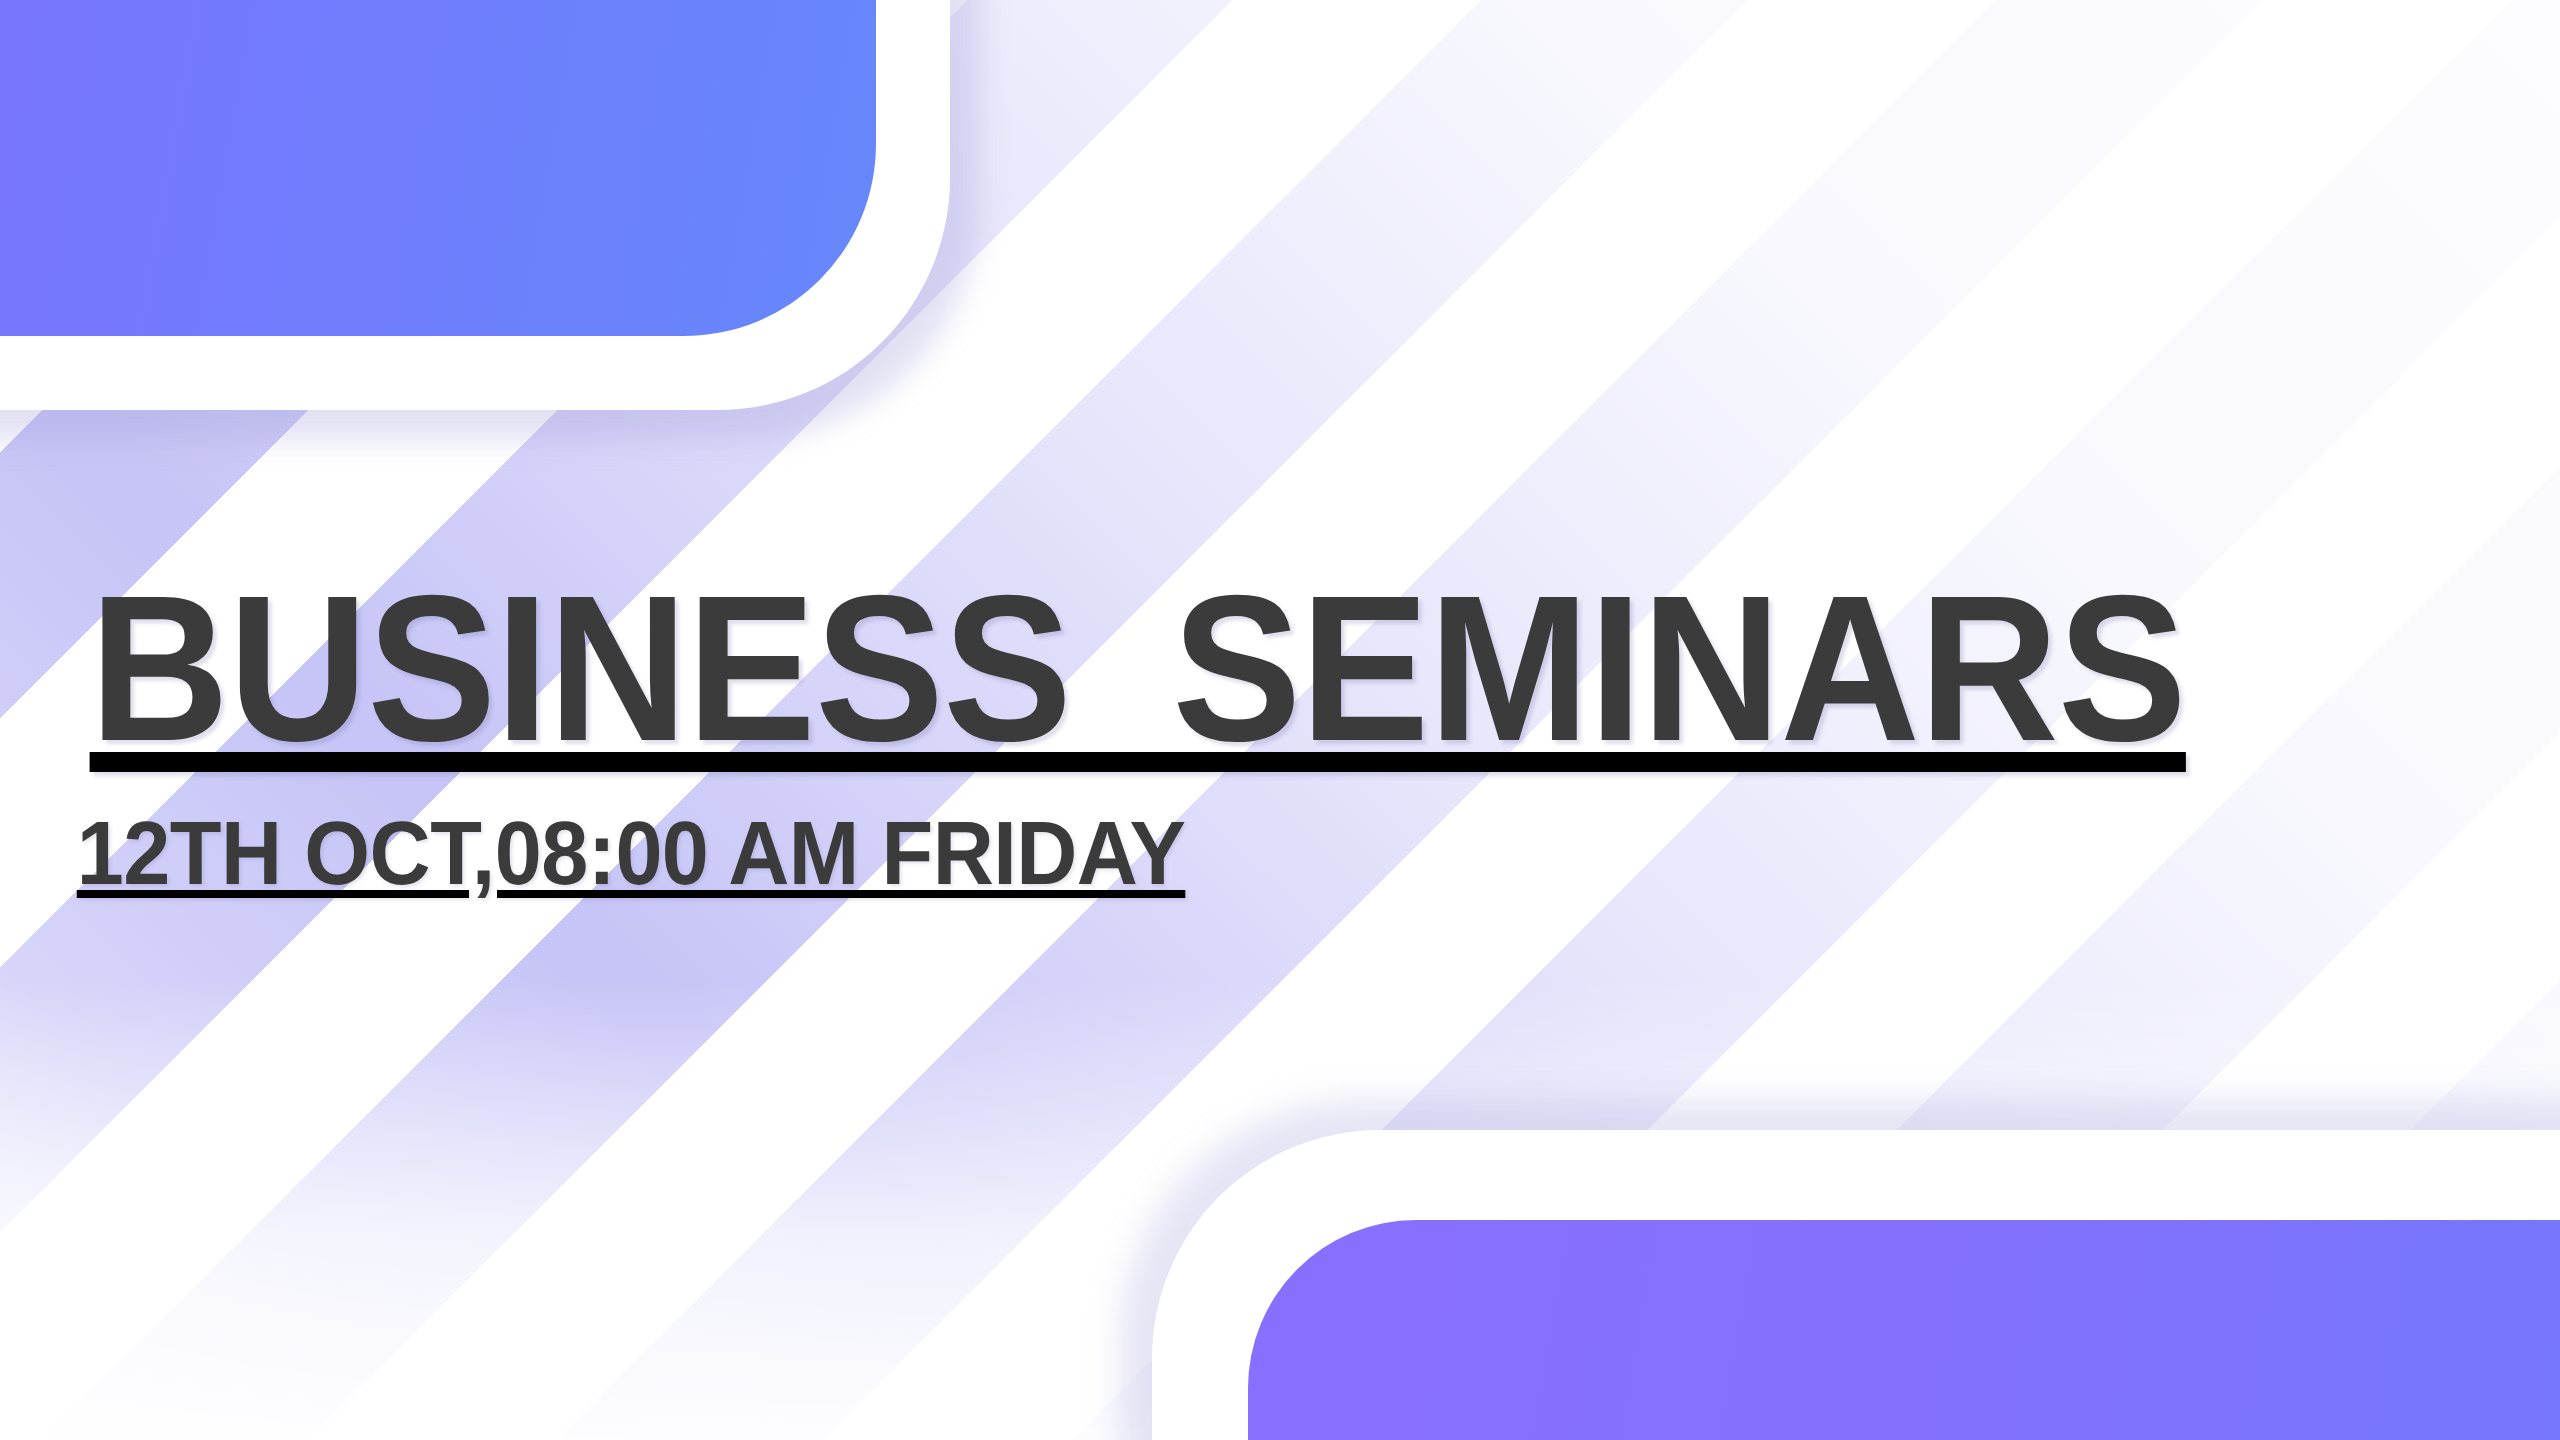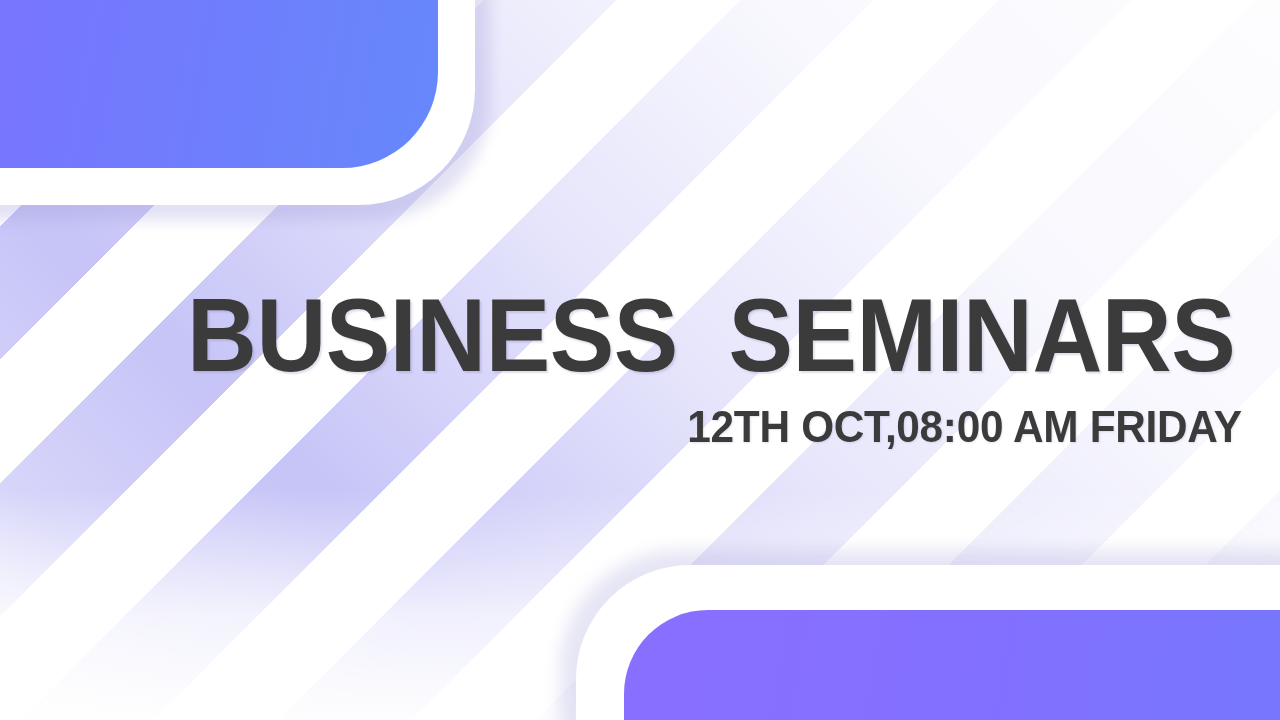--- a/index.html
+++ b/index.html
@@ -116,21 +116,22 @@
     border-top-left-radius: 84px;
     background: linear-gradient(100deg, #8A6FFF 0%, #8270FF 30%, #7379FD 62%, #6688FB 100%);
   }
 
   
   .text-block {
     position: absolute;
     left: 0;
     right: 0;
     top: 286px;
-    text-align: right;
+    text-align: left;
+    text-decoration: underline;
   }
 
   .title {
     margin: 0;
     font-family: "Liberation Sans Narrow", "Liberation Sans", sans-serif;
     font-size: 104px;
     line-height: 0.96;
     font-weight: 700;
     color: #3B3B3B;
     letter-spacing: -0.5px;

